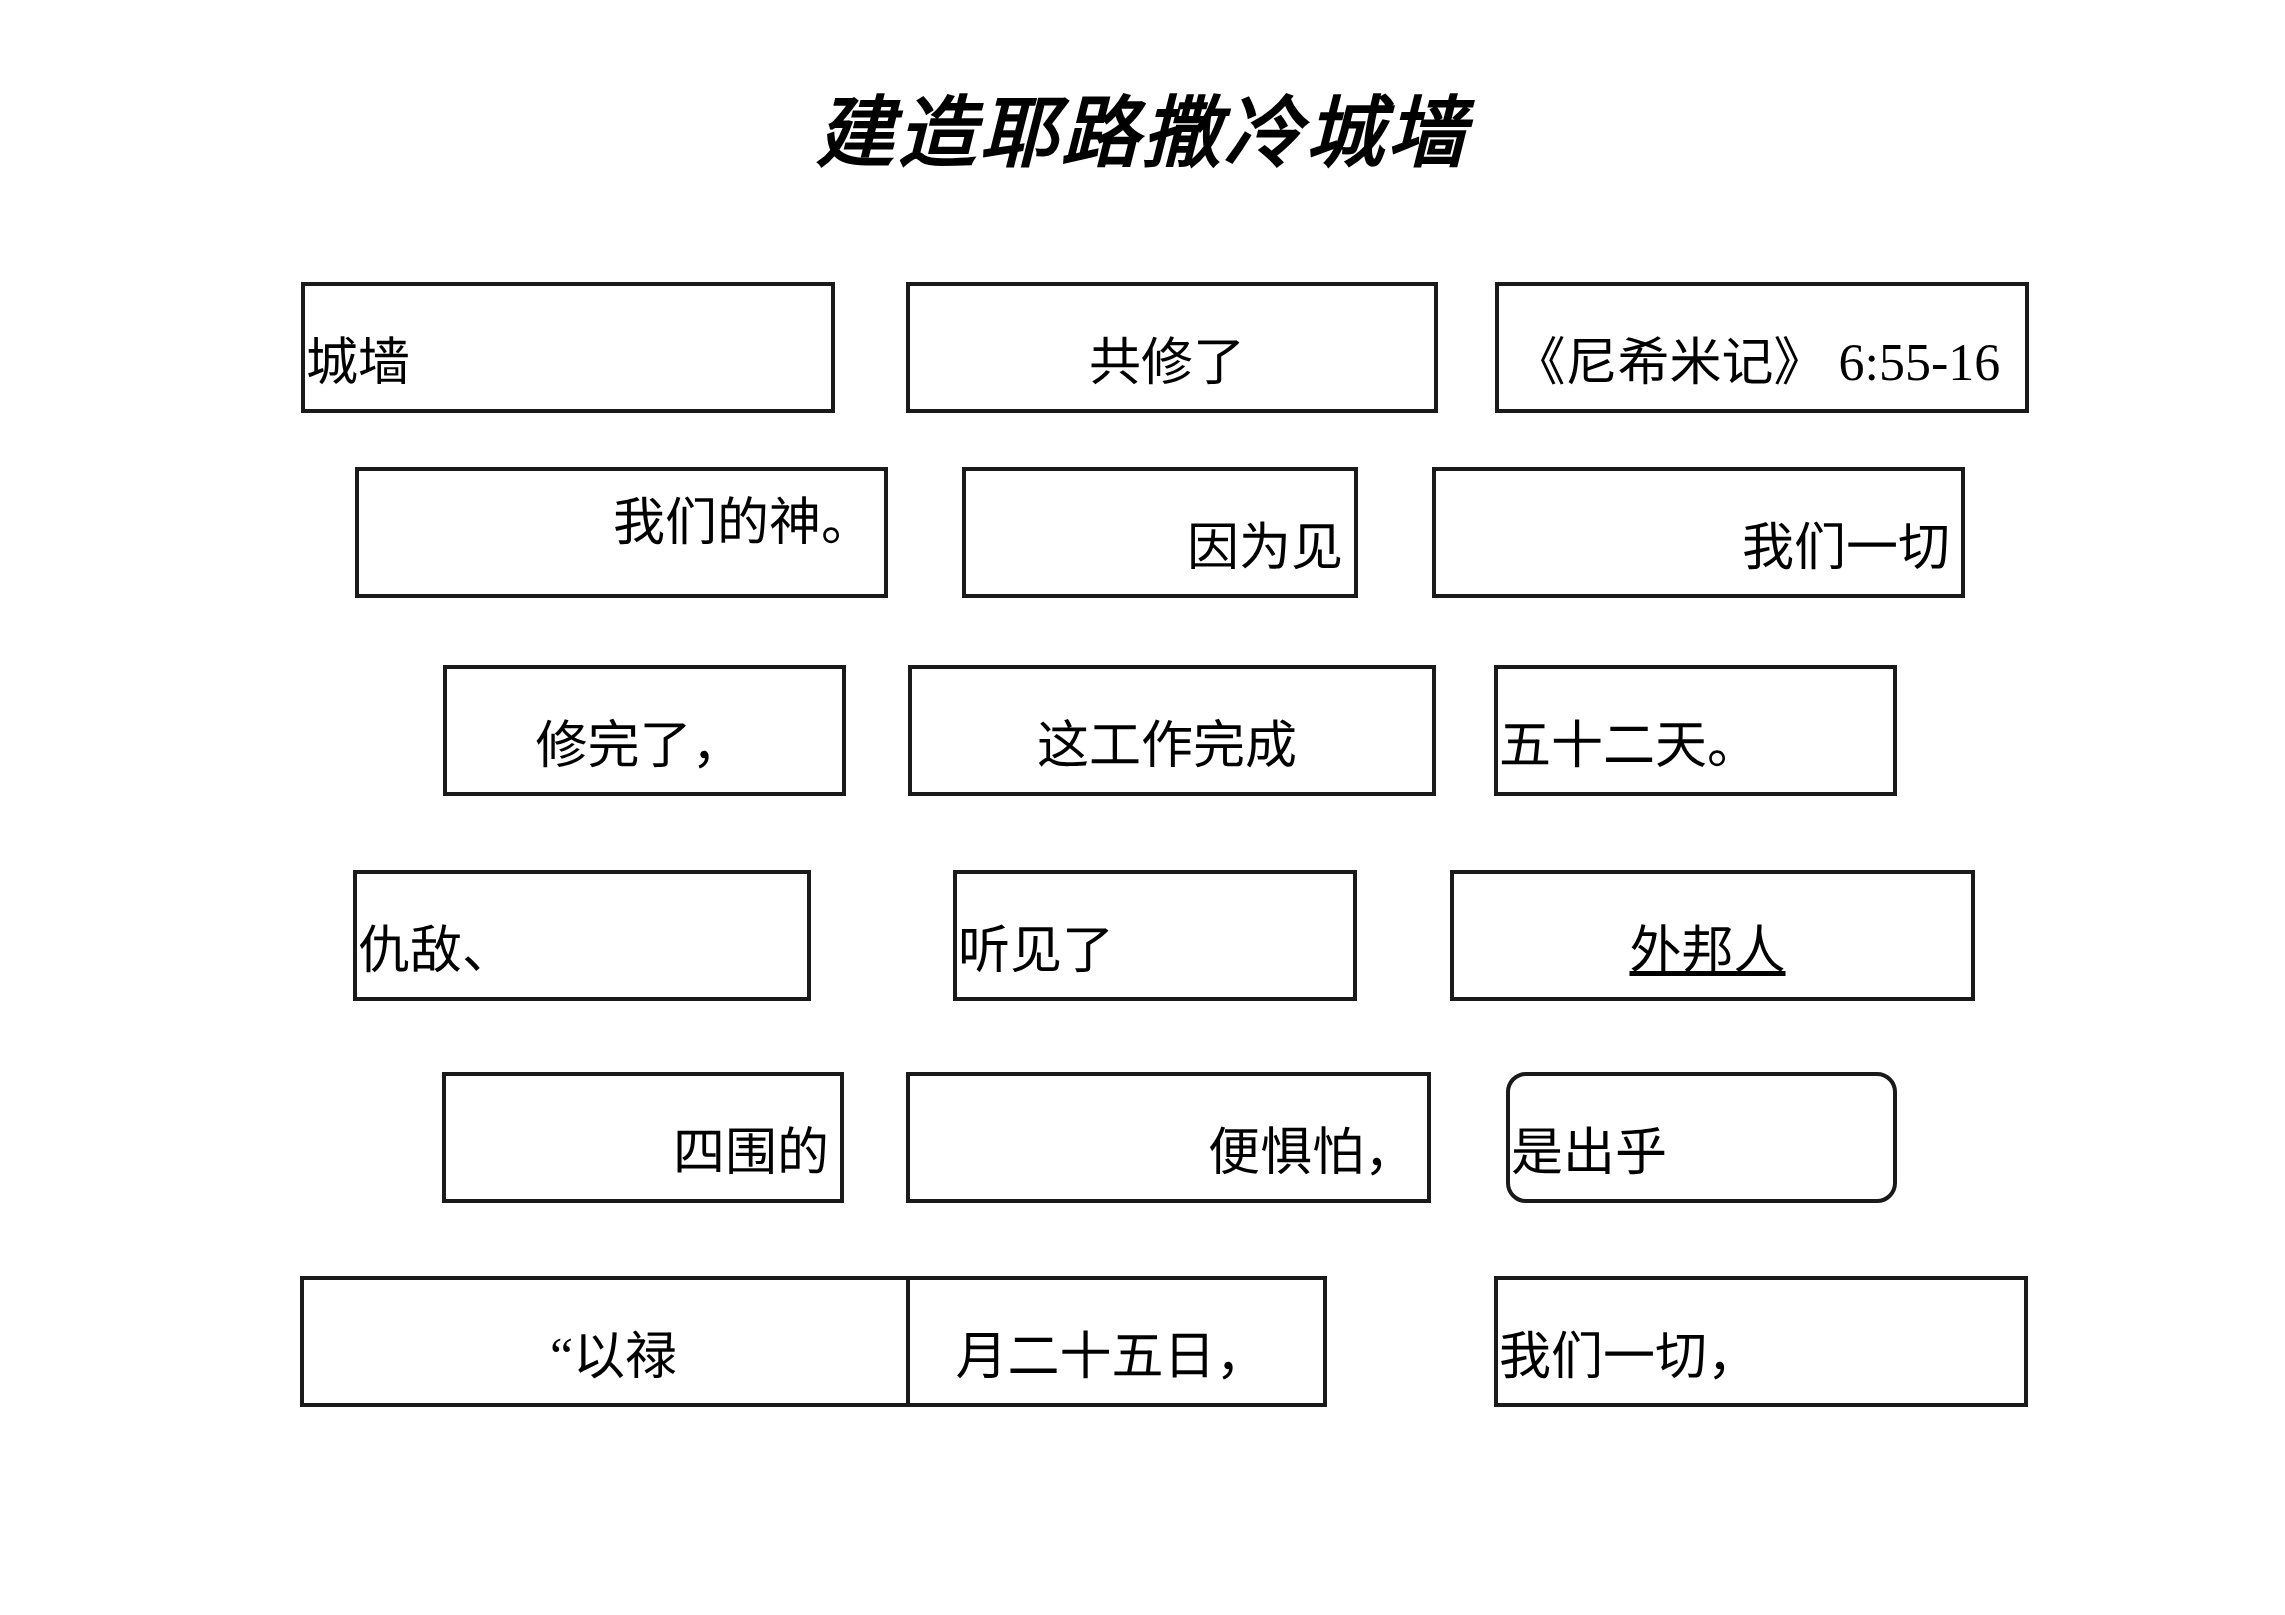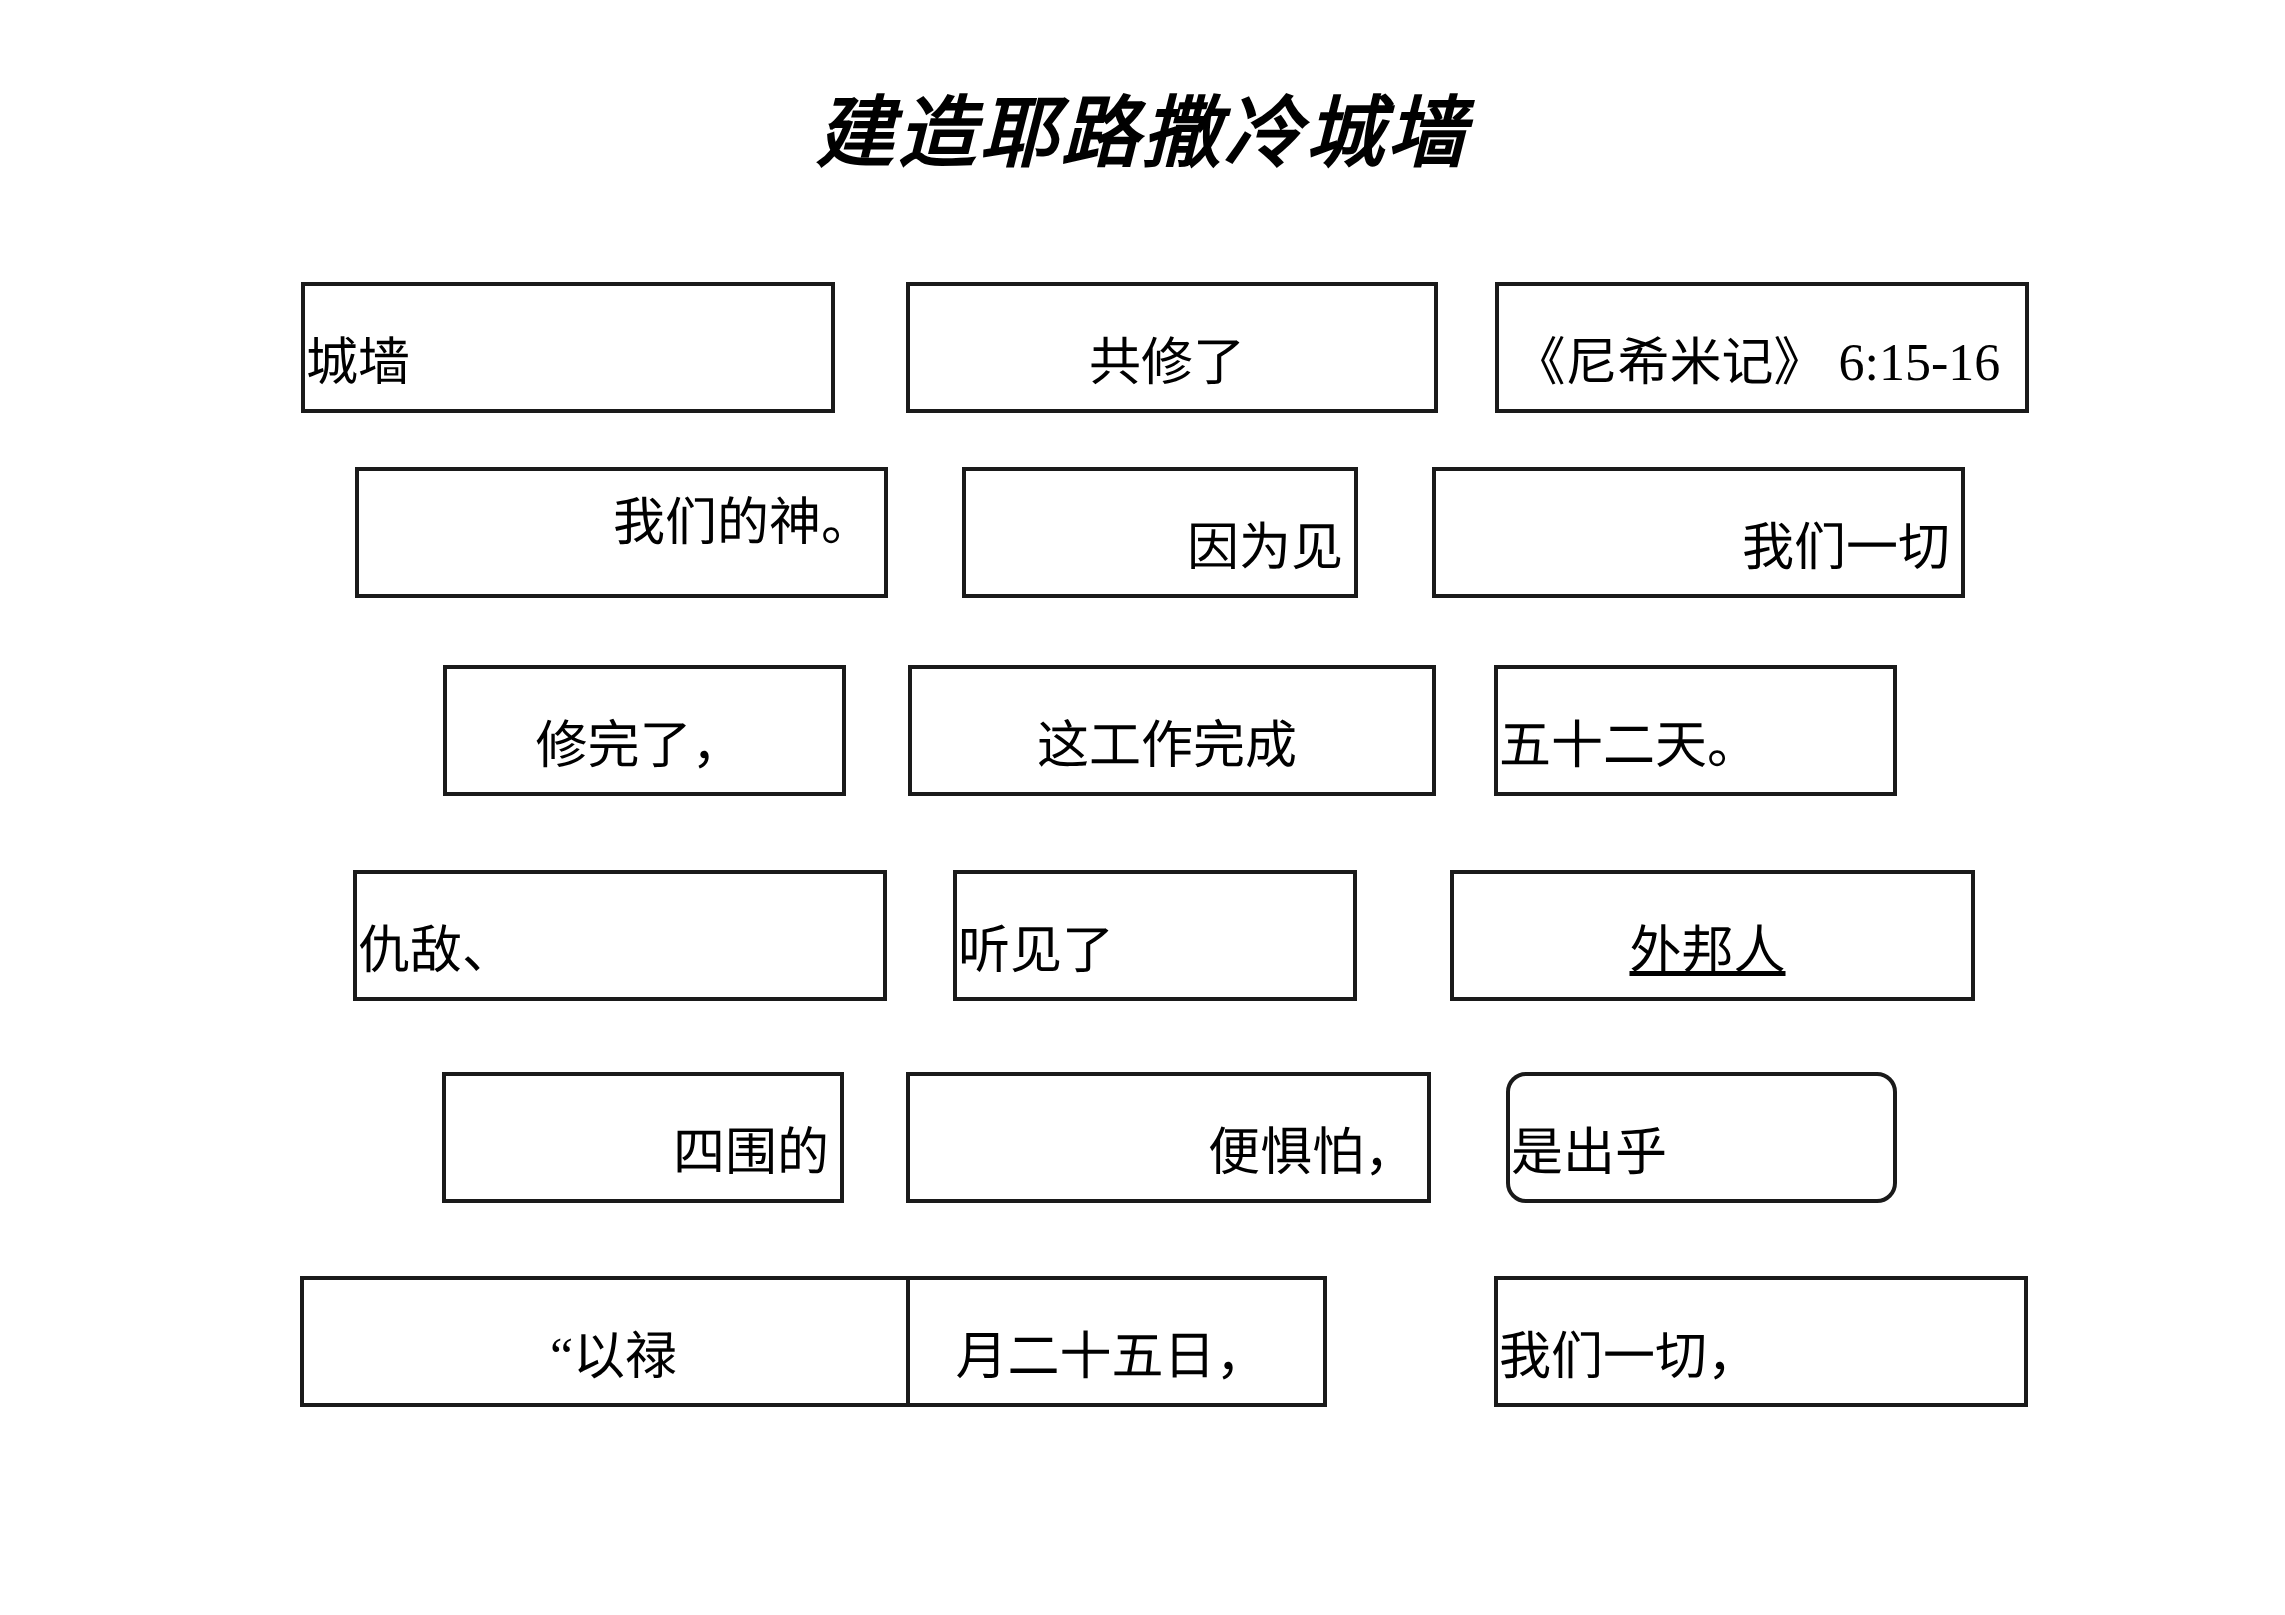--- a/index.html
+++ b/index.html
@@ -70,41 +70,41 @@
   <div id="title">建造耶路撒冷城墙</div>
 
   <div id="cards-layer">
       <div class="card a-left" style="left: 301px; top: 282px; width: 534px; height: 131px; border-color: rgb(26, 26, 26);">
         <span class="txt">城墙</span>
       </div>
       <div class="card a-center" style="left: 906px; top: 282px; width: 532px; height: 131px; border-color: rgb(26, 26, 26);">
         <span class="txt">共修了</span>
       </div>
       <div class="card a-center" style="left: 1495px; top: 282px; width: 534px; height: 131px; border-color: rgb(26, 26, 26);">
-        <span class="txt">《尼希米记》 6:15-16</span>
+        <span class="txt">《尼希米记》 6:55-16</span>
       </div>
       <div class="card a-right" style="left: 355px; top: 467px; width: 533px; height: 131px; border-color: rgb(26, 26, 26); align-items: center;">
         <span class="txt">我们的神。</span>
       </div>
       <div class="card a-right" style="left: 962px; top: 467px; width: 396px; height: 131px; border-color: rgb(26, 26, 26);">
         <span class="txt">因为见</span>
       </div>
       <div class="card a-right" style="left: 1432px; top: 467px; width: 533px; height: 131px; border-color: rgb(26, 26, 26);">
         <span class="txt">我们一切</span>
       </div>
       <div class="card a-center" style="left: 443px; top: 665px; width: 403px; height: 131px; border-color: rgb(26, 26, 26);">
         <span class="txt">修完了，</span>
       </div>
       <div class="card a-center" style="left: 908px; top: 665px; width: 528px; height: 131px; border-color: rgb(26, 26, 26);">
         <span class="txt">这工作完成</span>
       </div>
       <div class="card a-left" style="left: 1494px; top: 665px; width: 403px; height: 131px; border-color: rgb(26, 26, 26);">
         <span class="txt">五十二天。</span>
       </div>
-      <div class="card a-left" style="left: 353px; top: 870px; width: 534px; height: 131px; border-color: rgb(26, 26, 26);">
+      <div class="card a-left" style="left: 353px; top: 870px; width: 458px; height: 131px; border-color: rgb(26, 26, 26);">
         <span class="txt">仇敌、</span>
       </div>
       <div class="card a-left" style="left: 953px; top: 870px; width: 404px; height: 131px; border-color: rgb(26, 26, 26);">
         <span class="txt">听见了</span>
       </div>
       <div class="card a-center" style="left: 1450px; top: 870px; width: 525px; height: 131px; border-color: rgb(26, 26, 26); text-decoration: underline;">
         <span class="txt">外邦人</span>
       </div>
       <div class="card a-right" style="left: 442px; top: 1072px; width: 402px; height: 131px; border-color: rgb(26, 26, 26);">
         <span class="txt">四围的</span>

